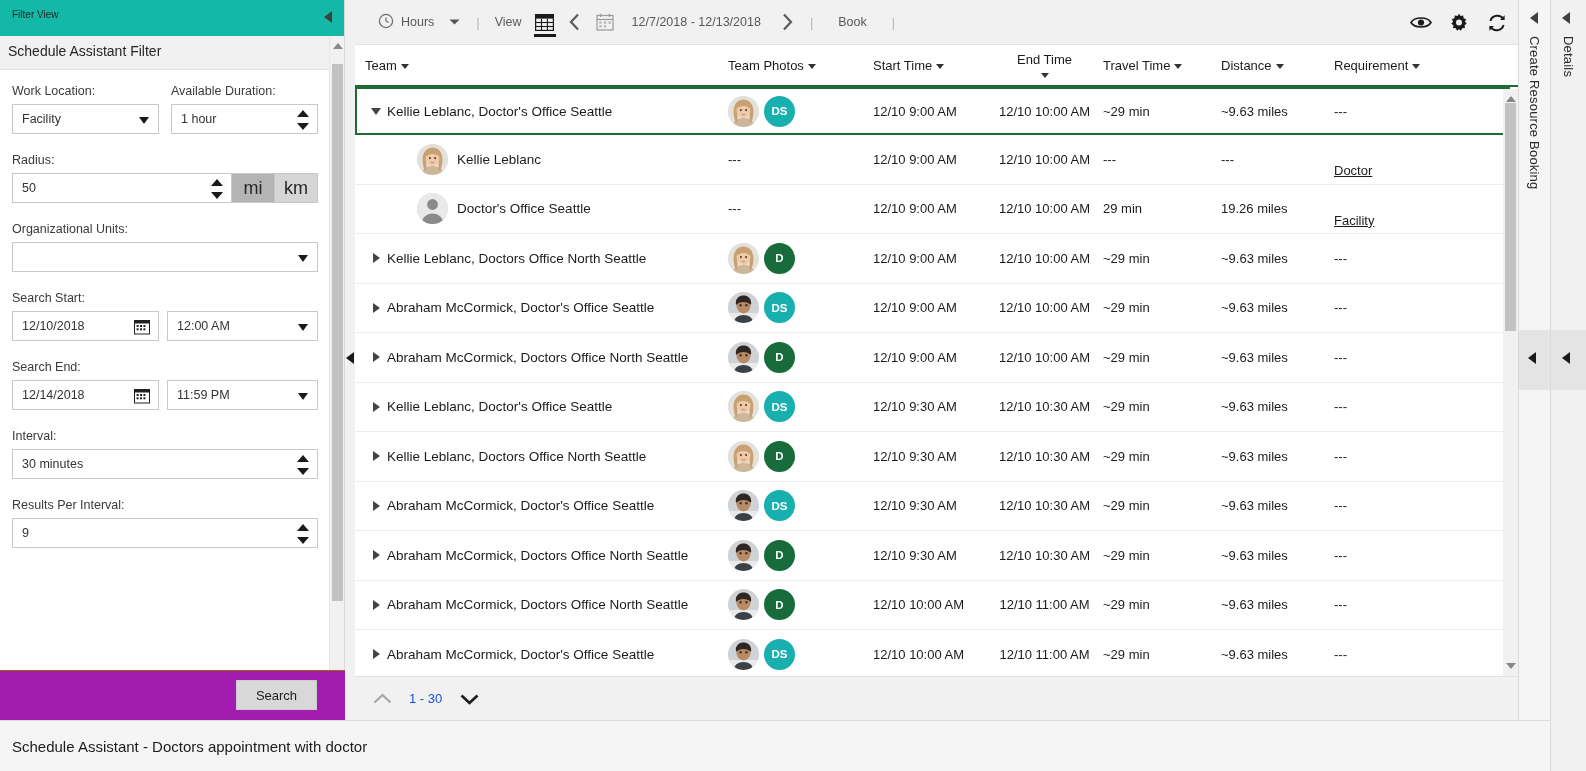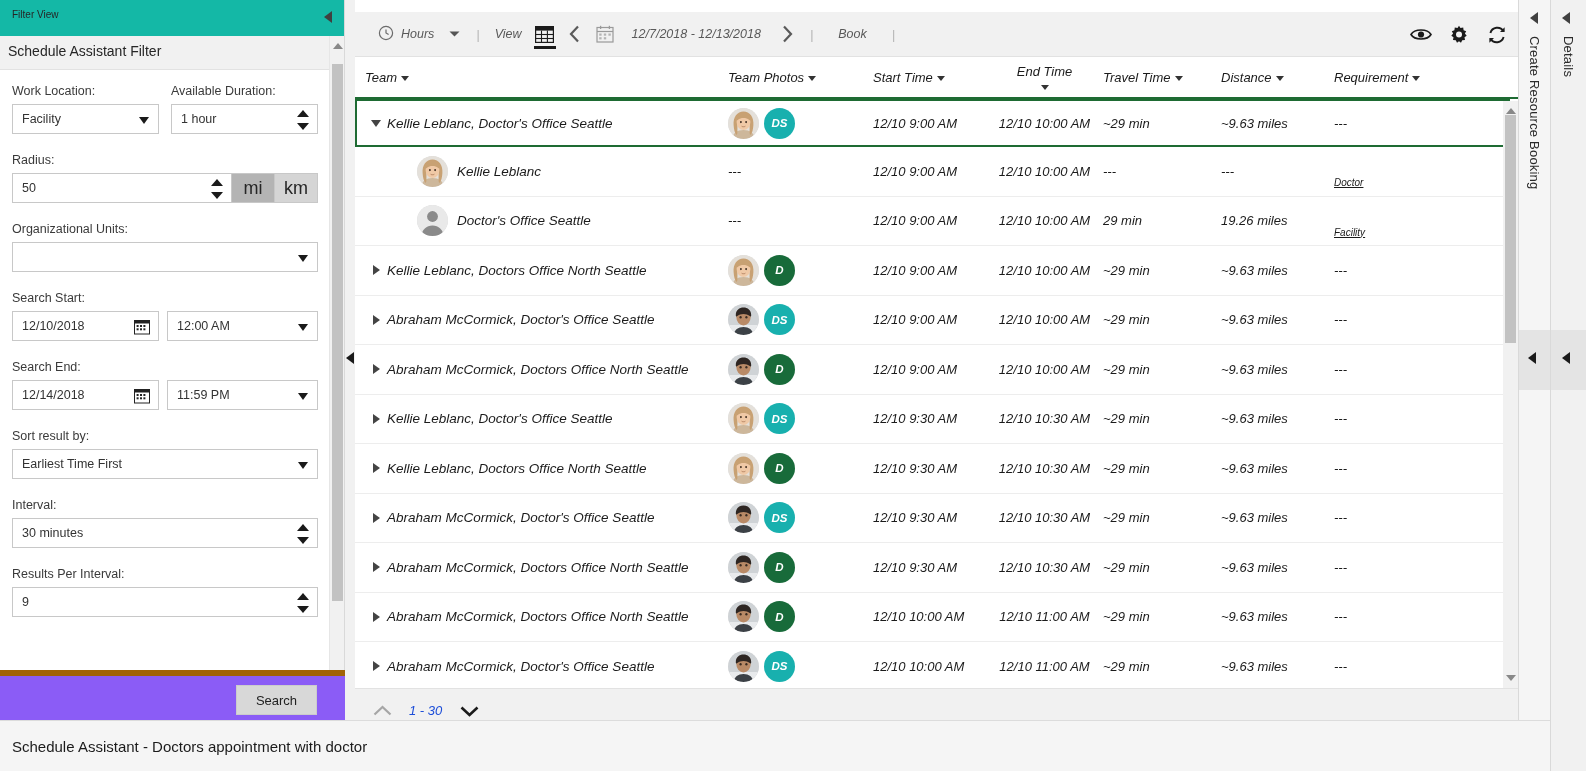--- a/index.html
+++ b/index.html
@@ -144,22 +144,22 @@
     border-left: 5px solid transparent;
     border-right: 5px solid transparent;
     cursor: pointer;
   }
   .sb-arrow-up { top: 7px; border-bottom: 6px solid #888; }
   .sb-arrow-dn { bottom: 7px; border-top: 6px solid #888; }
 
   .filter-footer {
     position: absolute; left: 0; bottom: 0;
     width: 345px; height: 50px;
-    background: #8b5cf6;
-    border-top: 6px solid #a16207;
+    background: #a21caf;
+    border-top: 1px solid #a16207;
   }
   .search-btn {
     position: absolute; right: 28px; top: 9px;
     width: 81px; height: 30px;
     background: #d8d8d8;
     border: 1px solid #cccccc;
     font-size: 13px; color: #222;
     display: flex; align-items: center; justify-content: center;
     cursor: pointer;
   }
@@ -175,24 +175,23 @@
     width: 0; height: 0;
     border-top: 6px solid transparent;
     border-bottom: 6px solid transparent;
     border-right: 8px solid #1a1a1a;
     cursor: pointer;
   }
 
   
   .main {
     position: absolute;
-    left: 355px; top: 12px;
+    left: 355px; top: 0;
     width: 1163px; height: 720px;
     background: #ffffff;
-    font-style: italic;
   }
   .toolbar {
     position: relative;
     height: 45px;
     background: #f1f1f1;
     border-bottom: 1px solid #e2e2e2;
     display: flex;
     align-items: center;
     padding-left: 14px;
     gap: 0px;
@@ -297,21 +296,21 @@
     overflow: hidden; position: relative;
     background: #ddd; flex: none;
   }
   .badge {
     width: 31px; height: 31px; border-radius: 50%;
     display: flex; align-items: center; justify-content: center;
     color: #fff; font-size: 11.5px; font-weight: bold;
     margin-left: 5px; flex: none;
   }
   .req-link {
-    color: #1b1b1b; text-decoration: underline; font-size: 10px; cursor: pointer; margin-top: 23px;
+    color: #1b1b1b; text-decoration: underline; font-size: 13px; cursor: pointer; margin-top: 23px;
   }
   .child-av { margin-left: 30px; }
 
   
   .grid-scroll {
     position: absolute; right: 0; top: 44px;
     width: 15px; height: 587px;
     background: #f1f1f1;
   }
   .grid-scroll .thumb {
@@ -490,27 +489,20 @@
                 </svg>
             </span>
           </div>
           <div class="ctl time-ctl">
             <span>11:59 PM</span>
             <span class="caret"></span>
           </div>
         </div>
       </div>
 
-      <div class="fld-group">
-        <div class="fld-label">Sort result by:</div>
-        <div class="ctl">
-          <span>Earliest Time First</span>
-          <span class="caret"></span>
-        </div>
-      </div>
 
       <div class="fld-group">
         <div class="fld-label">Interval:</div>
         <div class="ctl">
           <span>30 minutes</span>
           <span class="spin">
               <i class="up"></i>
               <i class="dn"></i>
             </span>
         </div>

